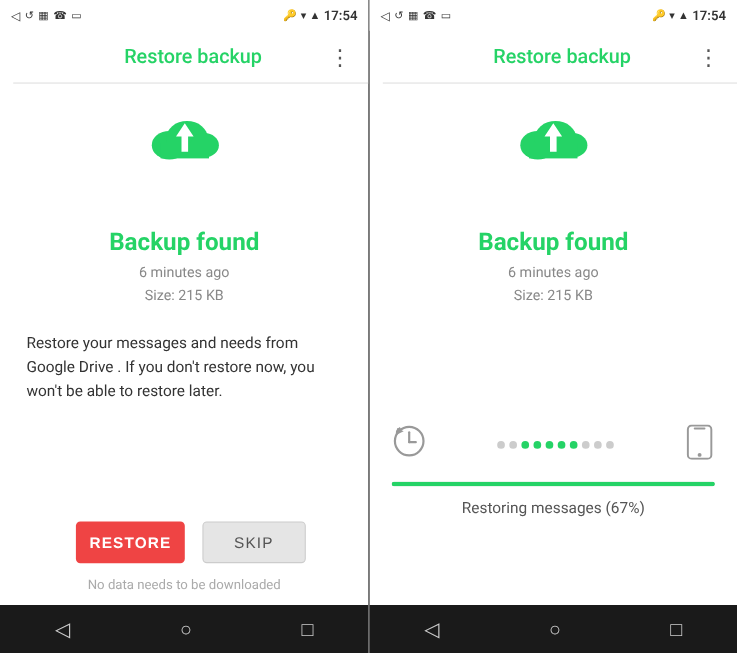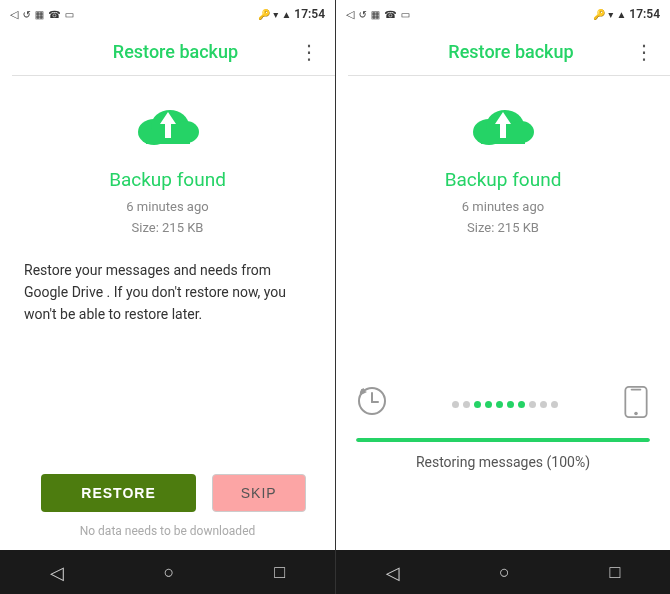--- a/index.html
+++ b/index.html
@@ -94,24 +94,25 @@
       height: 56px;
       margin-bottom: 12px;
     }
 
     .cloud-svg {
       width: 100%;
       height: 100%;
     }
 
     .backup-found-text {
-      font-size: 19px;
+      font-size: 22px;
       color: #25D366;
-      font-weight: 400;
+      font-weight: 700;
       margin-bottom: 6px;
+      margin-top: 40px;
     }
 
     .backup-meta {
       font-size: 13px;
       color: #888;
       text-align: center;
       line-height: 1.6;
       margin-bottom: 20px;
     }
 
@@ -138,35 +139,35 @@
     }
 
     .button-row {
       display: flex;
       flex-direction: row;
       gap: 16px;
       margin-bottom: 12px;
     }
 
     .btn-restore {
-      background: #4d7c0f;
+      background: #ef4444;
       color: #fff;
       border: none;
       border-radius: 4px;
-      padding: 10px 40px;
+      padding: 10px 12px;
       font-size: 14px;
       font-weight: 700;
       letter-spacing: 1px;
       cursor: pointer;
       text-transform: uppercase;
       margin-left: 12px;
     }
 
     .btn-skip {
-      background: #fca5a5;
+      background: #e5e5e5;
       color: #555;
       border: 1.5px solid #ccc;
       border-radius: 4px;
       padding: 10px 28px;
       font-size: 14px;
       font-weight: 500;
       letter-spacing: 1px;
       cursor: pointer;
       text-transform: uppercase;
     }
@@ -406,21 +407,21 @@
             <circle cx="14" cy="31" r="2" fill="#999"></circle>
             <rect x="8" y="3" width="12" height="2" rx="1" fill="#999"></rect>
           </svg>
         </span>
       </div>
 
       <div class="progress-bar-container">
         <div class="progress-bar-fill" style="width: 100%;"></div>
       </div>
 
-      <div class="restoring-text">Restoring messages (100%)</div>
+      <div class="restoring-text">Restoring messages (67%)</div>
     </div>
   </div>
 
   <div class="nav-bar">
     <span class="nav-icon">◁</span>
     <span class="nav-icon">○</span>
     <span class="nav-icon">□</span>
   </div>
 </div>
 

